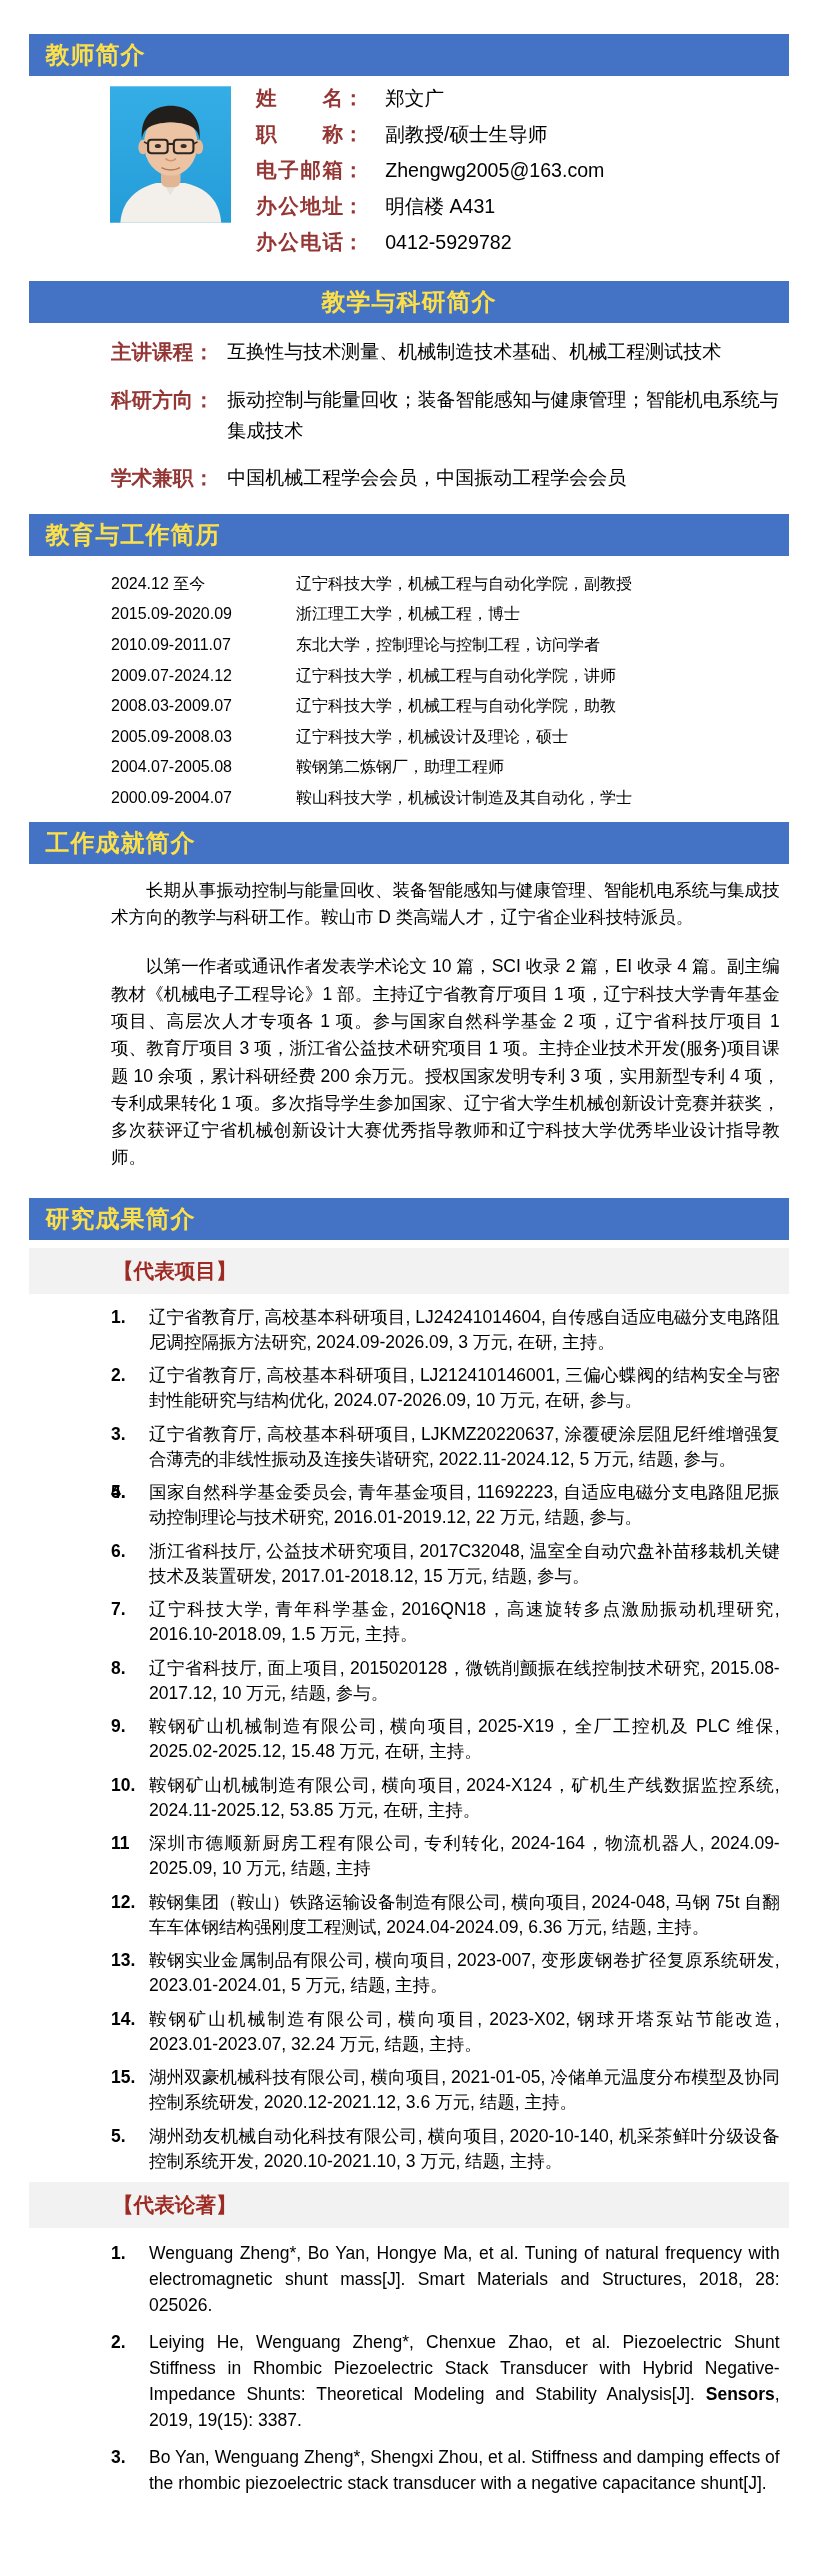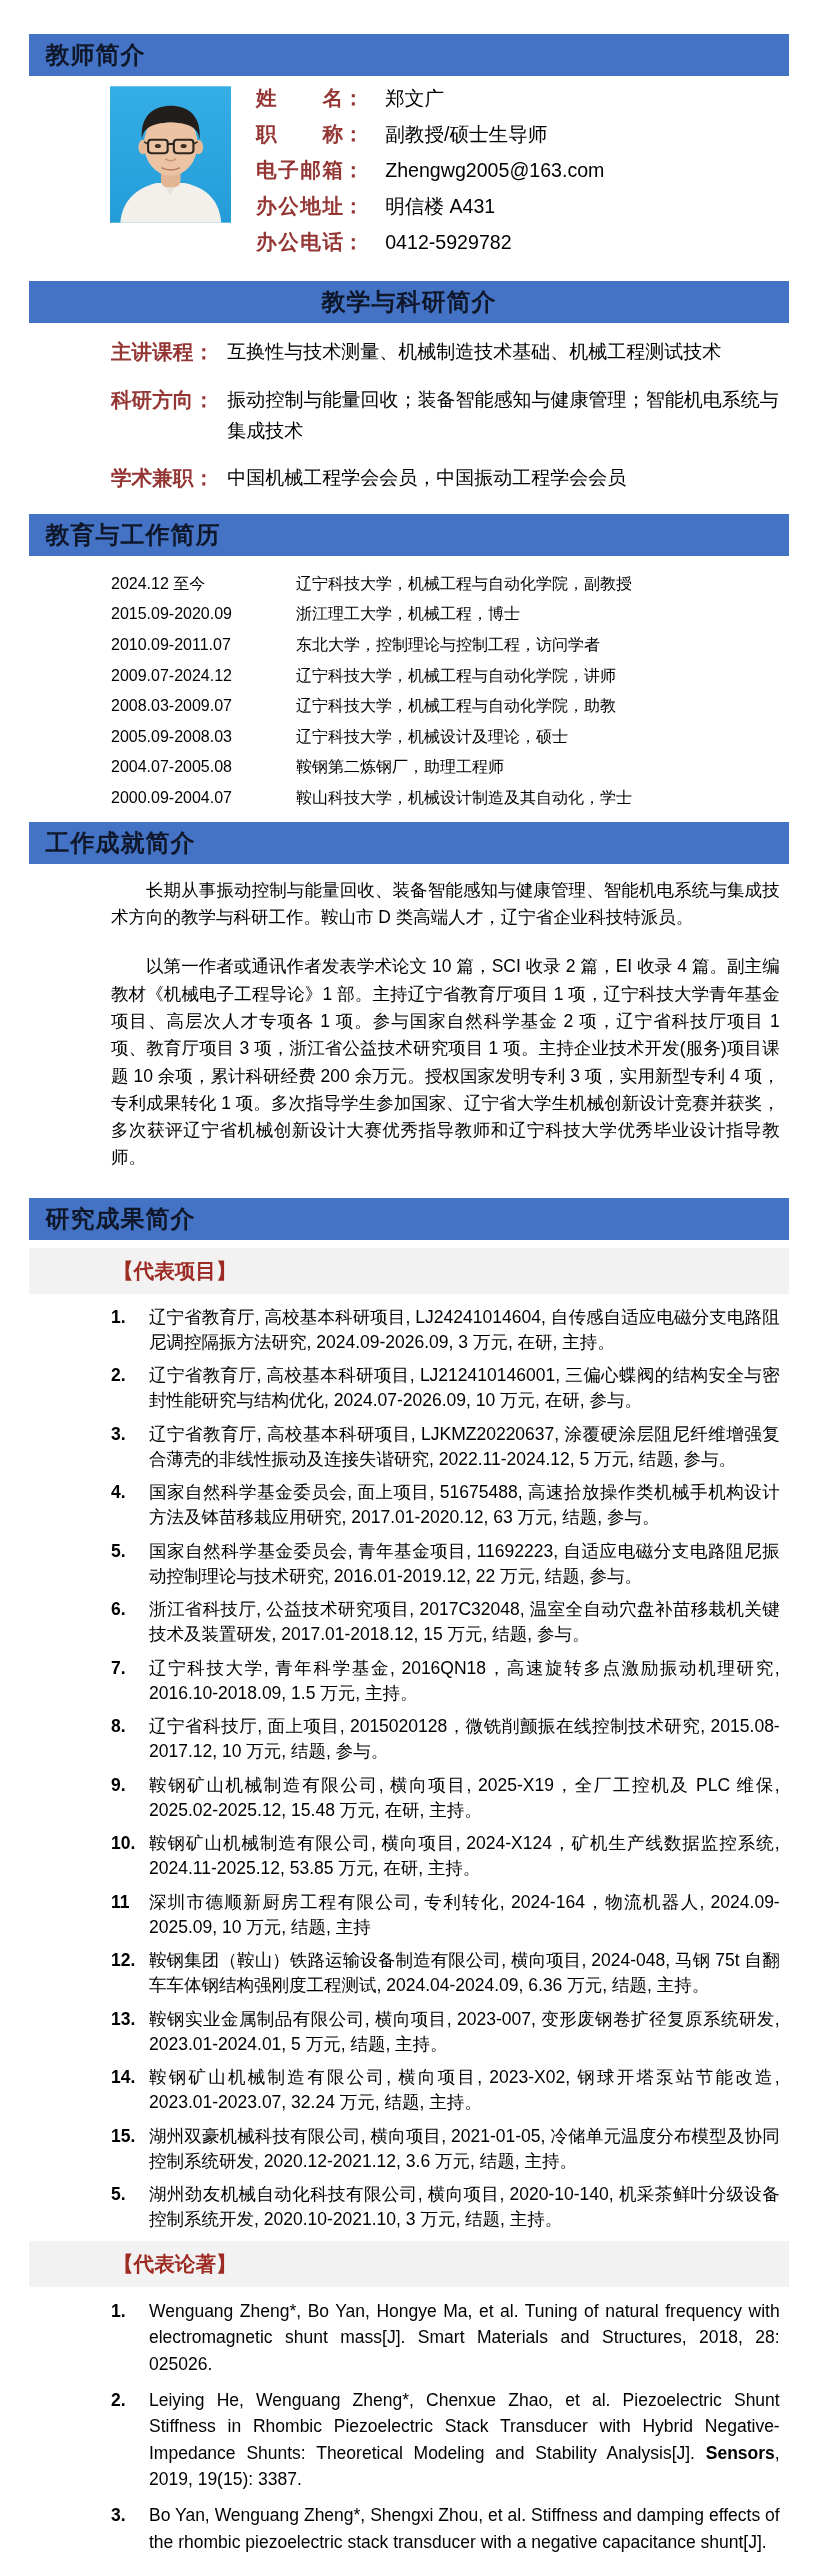--- a/index.html
+++ b/index.html
@@ -7,21 +7,21 @@
     width:818px;
     font-family:"Liberation Sans","DejaVu Sans",sans-serif;
     color:#000;
     -webkit-font-smoothing:antialiased;
   }
   .page{padding:34px 29px 31px 29px;min-height:2851px;box-sizing:border-box;}
 
   
   .bar{
     background:var(--bar-blue,#4472C4);
-    color:#0f172a;
+    color:#fde047;
     font-size:24px;
     font-weight:700;
     height:42px;
     line-height:42px;
     padding:0 16.5px;
     letter-spacing:1px;
   }
 
   
   .subhead{
@@ -261,21 +261,20 @@
         <span>辽宁省教育厅, 高校基本科研项目, LJ212410146001, 三偏心蝶阀的结构安全与密封性能研究与结构优化, 2024.07-2026.09, 10 万元, 在研, 参与。</span>
       </li>
 
       <li>
         <span class="num">3.</span>
         <span>辽宁省教育厅, 高校基本科研项目, LJKMZ20220637, 涂覆硬涂层阻尼纤维增强复合薄壳的非线性振动及连接失谐研究, 2022.11-2024.12, 5 万元, 结题, 参与。</span>
       </li>
 
       <li>
         <span class="num">4.</span>
-        <span>国家自然科学基金委员会, 面上项目, 51675488, 高速拾放操作类机械手机构设计方法及钵苗移栽应用研究, 2017.01-2020.12, 63 万元, 结题, 参与。</span>
       </li>
 
       <li>
         <span class="num">5.</span>
         <span>国家自然科学基金委员会, 青年基金项目, 11692223, 自适应电磁分支电路阻尼振动控制理论与技术研究, 2016.01-2019.12, 22 万元, 结题, 参与。</span>
       </li>
 
       <li>
         <span class="num">6.</span>
         <span>浙江省科技厅, 公益技术研究项目, 2017C32048, 温室全自动穴盘补苗移栽机关键技术及装置研发, 2017.01-2018.12, 15 万元, 结题, 参与。</span>

